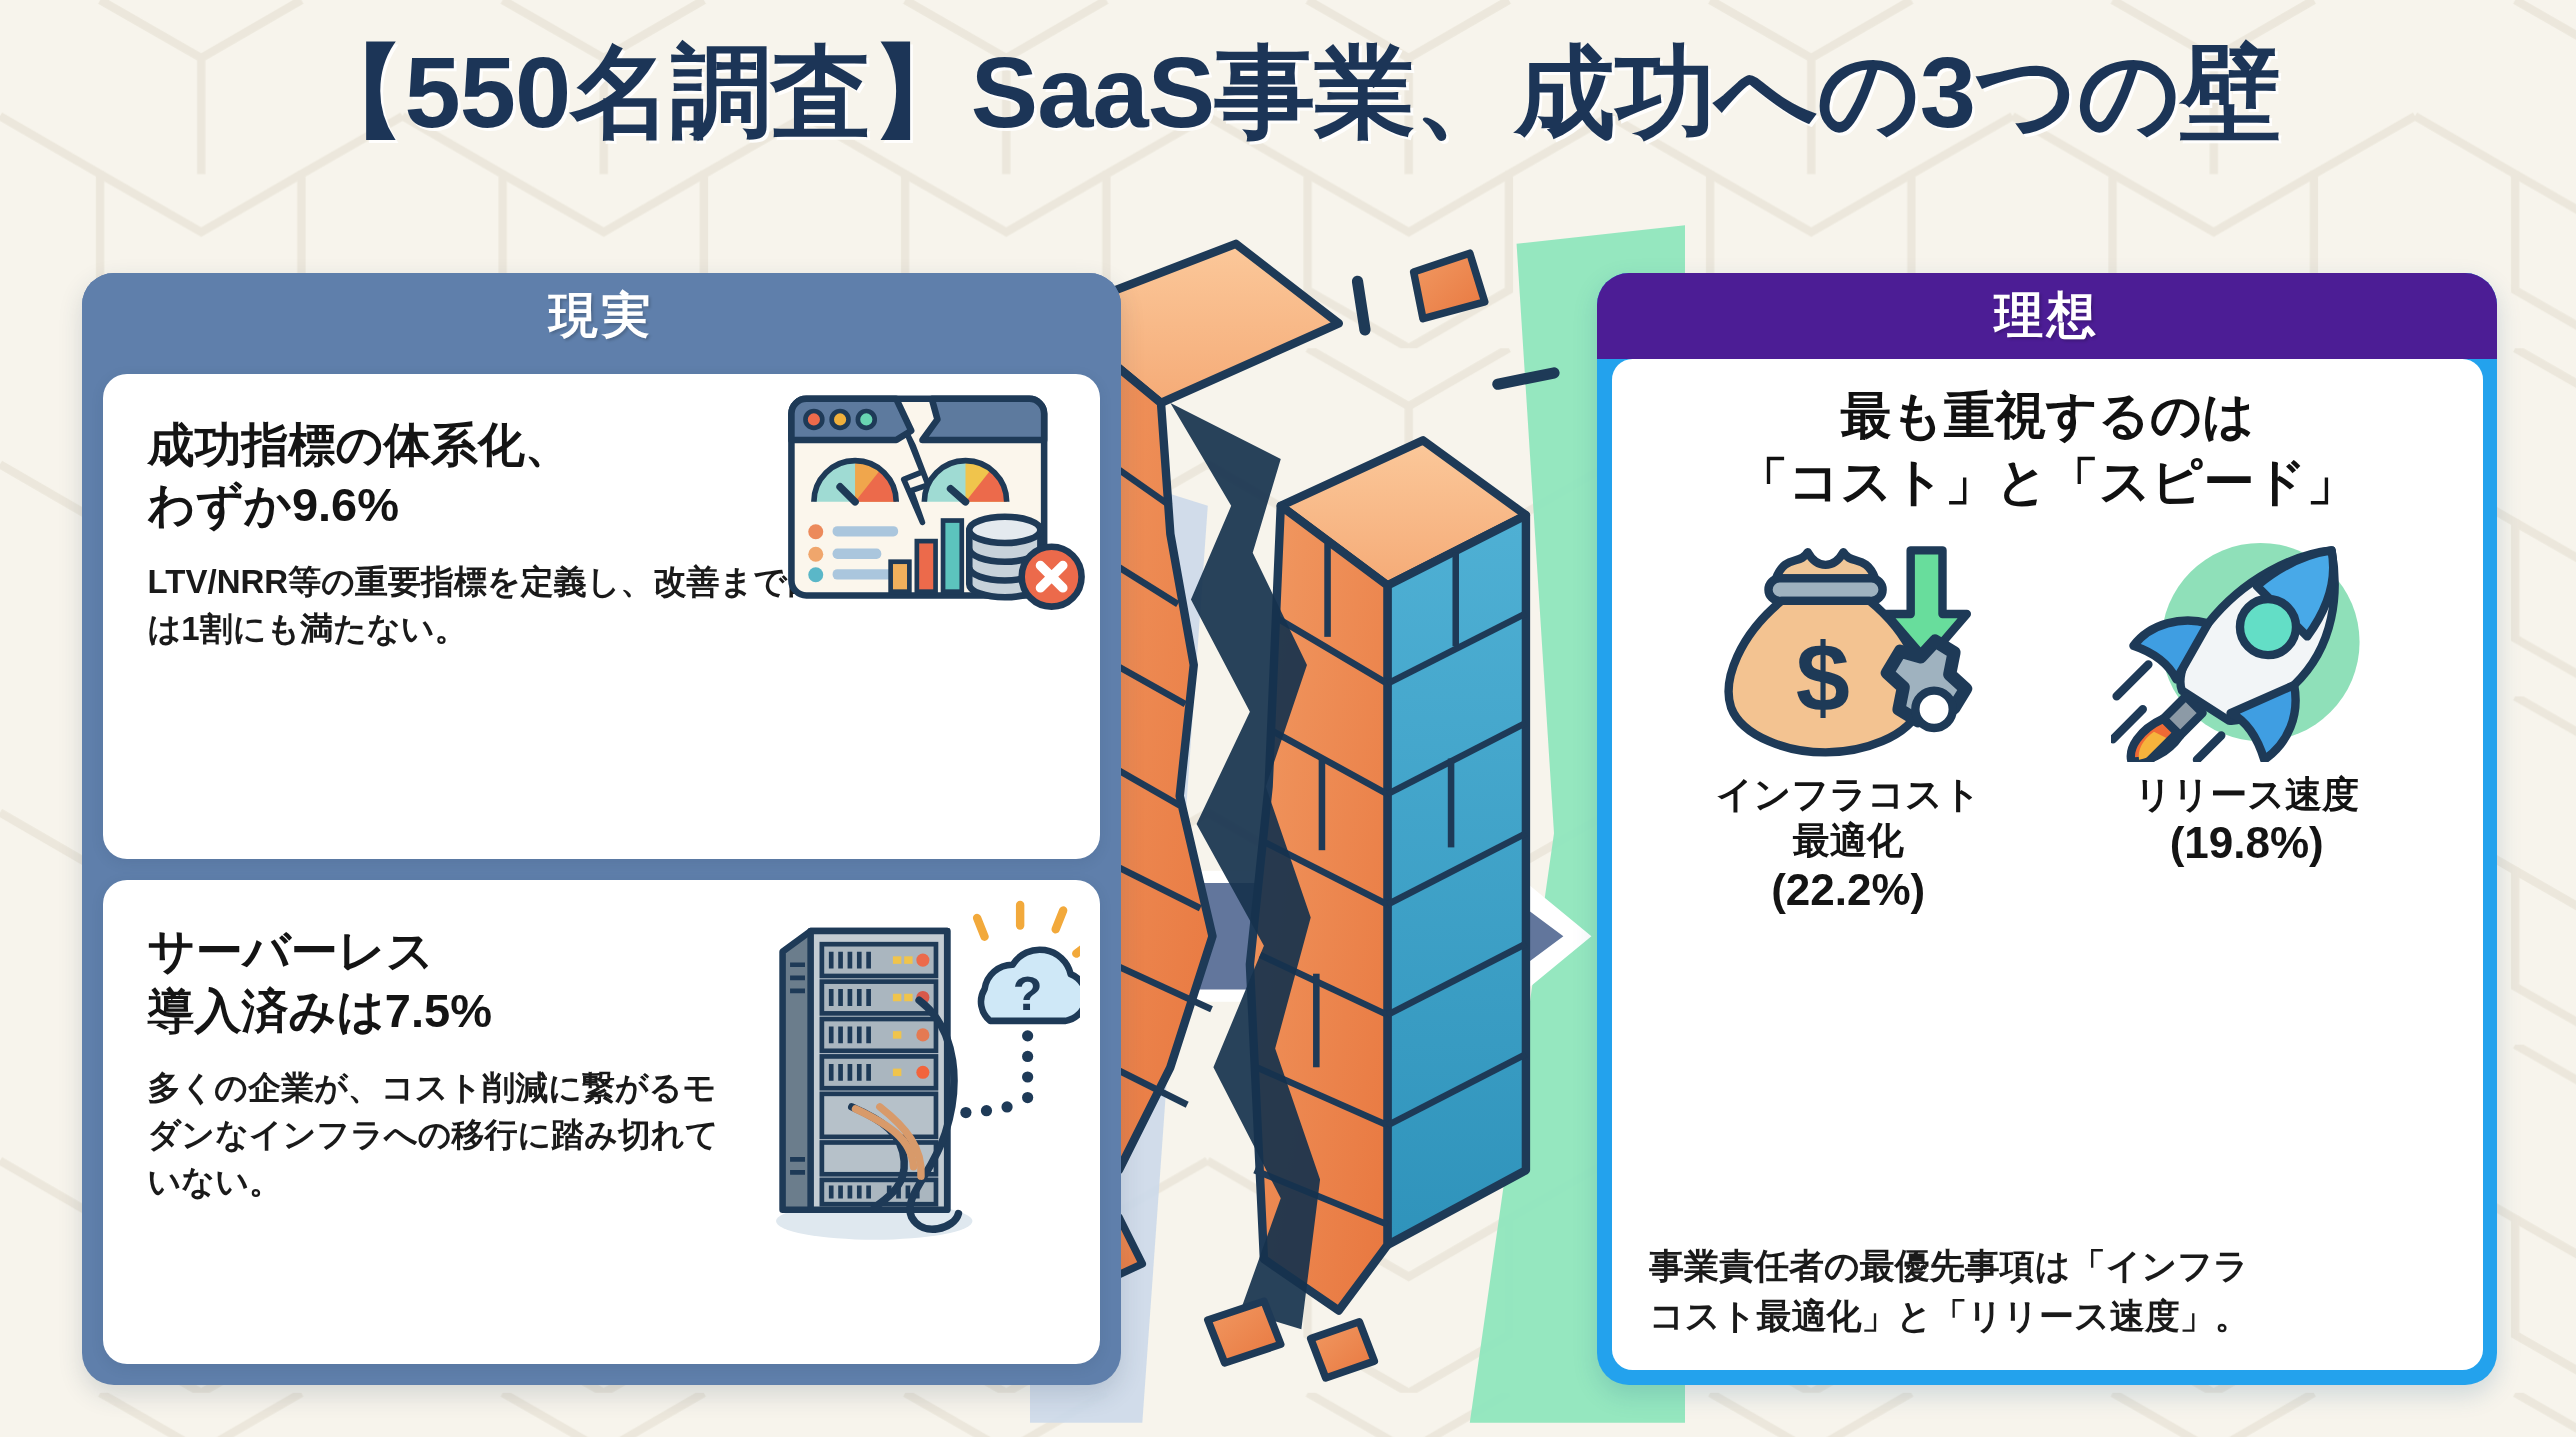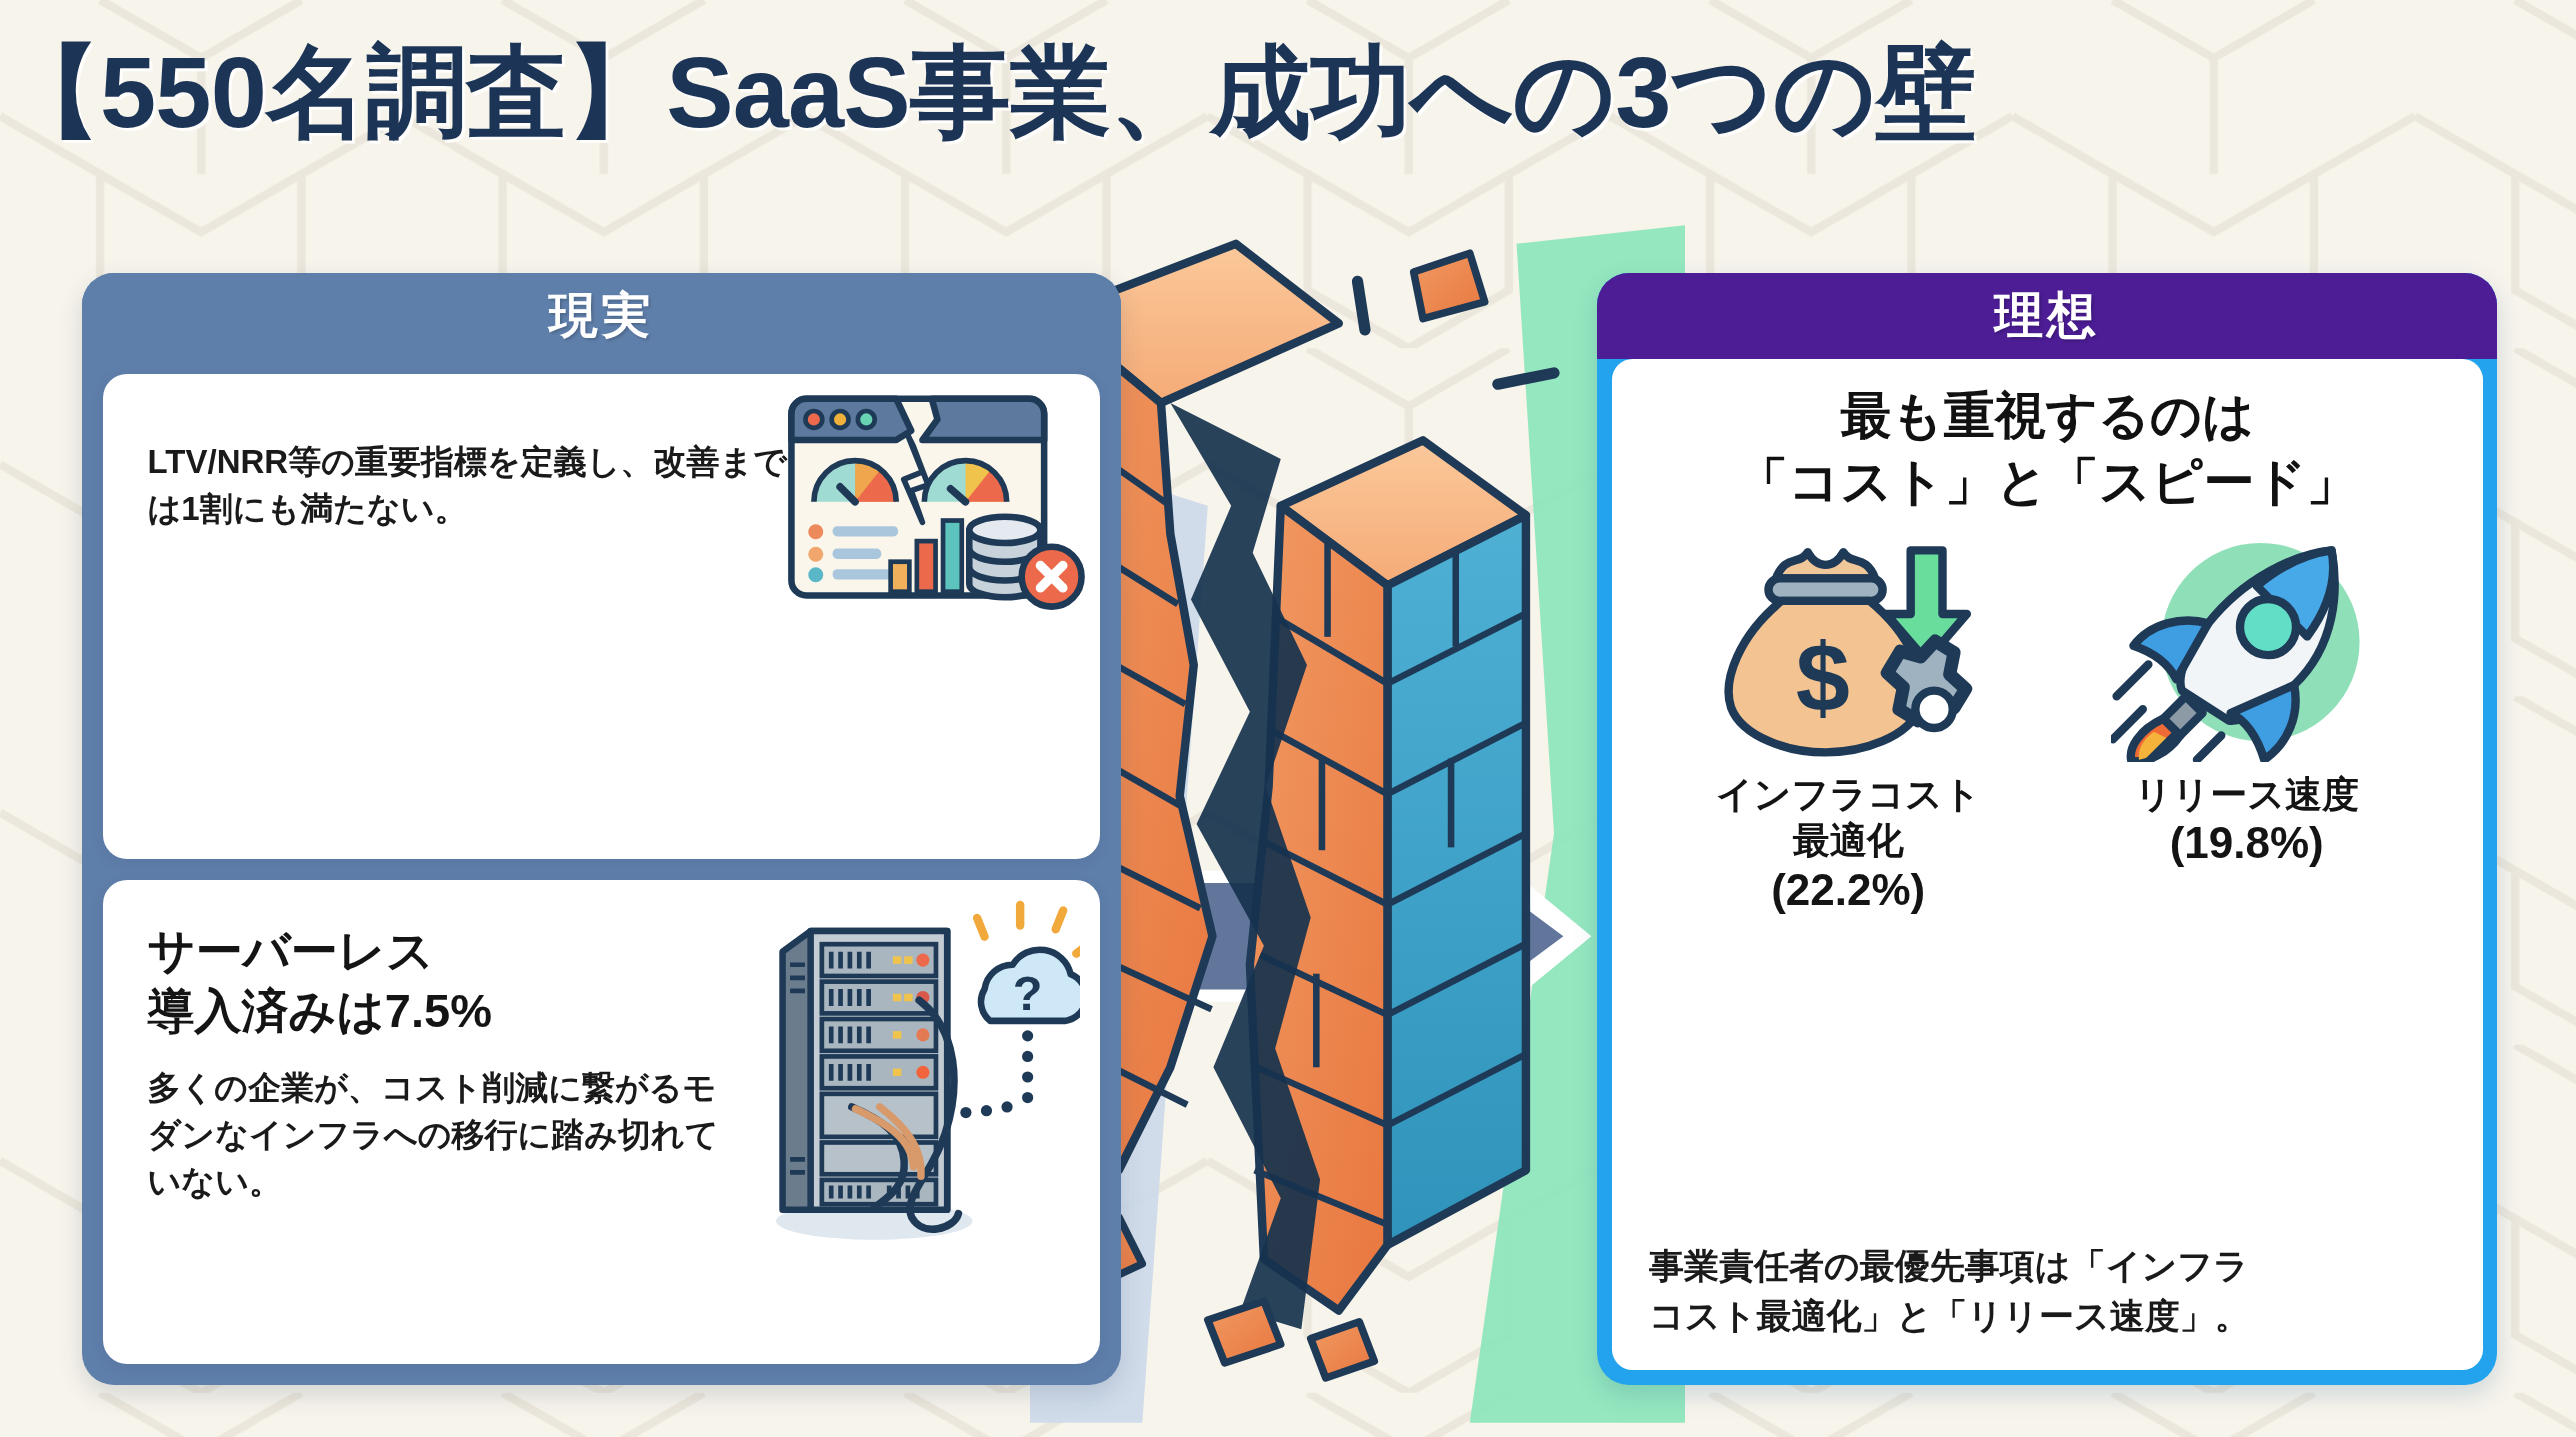--- a/index.html
+++ b/index.html
@@ -14,21 +14,21 @@
   .bg-texture {
     position: absolute; inset: 0;
     opacity: .55;
     pointer-events: none;
   }
 
   
   .title {
     position: absolute;
     top: 34px; left: 0; width: 2280px;
-    text-align: left;
+    text-align: right;
     font-size: 101px;
     font-weight: 700;
     letter-spacing: -0.9px;
     color: #1c3557;
     text-shadow: 2.8px 2.8px 0 rgba(255,255,255,.9);
     white-space: nowrap;
     line-height: 1.15;
   }
 
   
@@ -250,20 +250,24 @@
     <path d="M-60 880 L20 930 L20 975 L90 1005"></path>
   </g>
 </svg>
 
 <section class="panel" id="panel-reality">
   <div class="panel-head">現実</div>
 
   <div class="reality-body">
 
     <article class="rcard" id="rcard-1">
+      <h2 class="rcard-title">
+        <span>成功指標の体系化、</span><br>
+        <span>わずか9.6%</span>
+      </h2>
       <p class="rcard-body">LTV/NRR等の重要指標を定義し、改善まで回せている企業は1割にも満たない。</p>
 
       <svg class="rcard-icon" id="icon-dashboard-wrap" width="309" height="234" viewBox="0 0 330 250">
         <g stroke="#1e3a57" stroke-width="7" stroke-linejoin="round">
           <rect x="10" y="18" width="270" height="210" rx="16" fill="#fbf6ec"></rect>
           <path d="M10 34 a16 16 0 0 1 16-16 H122 L138 52 L122 62 H10 Z" fill="#5d7a9e"></path>
           <path d="M160 18 H264 a16 16 0 0 1 16 16 V62 H150 L166 40 Z" fill="#5d7a9e"></path>
         </g>
 
         <g stroke="#1e3a57" stroke-width="5">

